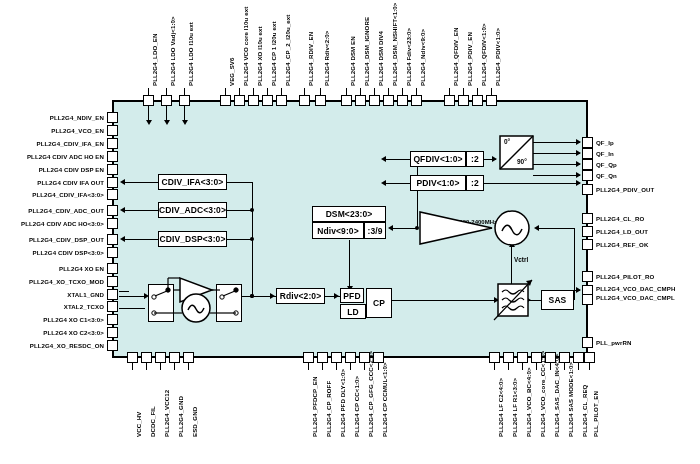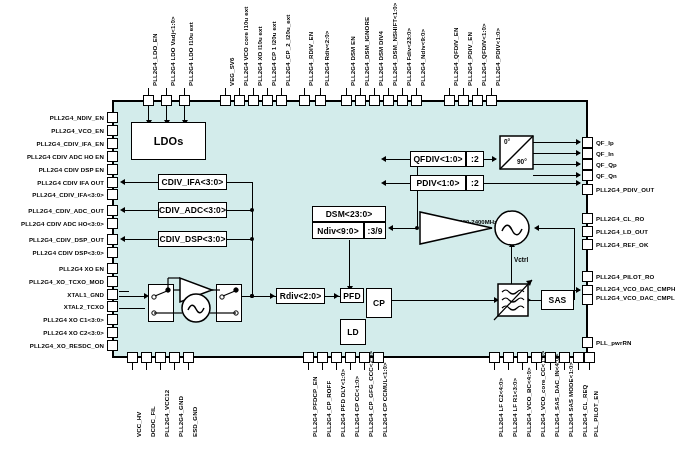--- a/index.html
+++ b/index.html
@@ -352,34 +352,33 @@
   <div class="w wh" style="left:533px;top:153px;width:47px"></div>
   <div class="arrow-r" style="left:576px;top:150px"></div>
   <div class="w wh" style="left:533px;top:164px;width:47px"></div>
   <div class="arrow-r" style="left:576px;top:161px"></div>
   <div class="w wh" style="left:533px;top:175px;width:47px"></div>
   <div class="arrow-r" style="left:576px;top:172px"></div>
 
   <div class="w wh" style="left:568px;top:290px;width:12px"></div>
   <div class="arrow-r" style="left:576px;top:287px"></div>
 
-  <div class="blk big" style="left:131px;top:122px;width:75px;height:38px">LDOs</div>
 
   <div class="blk" style="left:158px;top:174px;width:69px;height:16px">CDIV_IFA&lt;3:0&gt;</div>
   <div class="blk" style="left:158px;top:202px;width:69px;height:16px">CDIV_ADC&lt;3:0&gt;</div>
   <div class="blk" style="left:158px;top:231px;width:69px;height:16px">CDIV_DSP&lt;3:0&gt;</div>
 
   <div class="blk" style="left:276px;top:288px;width:49px;height:16px">Rdiv&lt;2:0&gt;</div>
 
   <div class="blk" style="left:312px;top:206px;width:74px;height:16px">DSM&lt;23:0&gt;</div>
   <div class="blk" style="left:312px;top:222px;width:52px;height:17px">Ndiv&lt;9:0&gt;</div>
   <div class="blk" style="left:364px;top:222px;width:22px;height:17px">:3/9</div>
 
   <div class="blk" style="left:340px;top:288px;width:24px;height:15px">PFD</div>
-  <div class="blk" style="left:340px;top:319px;width:26px;height:26px">LD</div>
+  <div class="blk" style="left:340px;top:304px;width:26px;height:15px">LD</div>
   <div class="blk" style="left:366px;top:288px;width:26px;height:30px">CP</div>
 
   <svg style="left:0;top:0;width:700px;height:464px">
     <polygon points="420,212 420,244 492,228" fill="#fff" stroke="#000" stroke-width="1.5"></polygon>
 
     <circle cx="512" cy="228" r="17" fill="#fff" stroke="#000" stroke-width="1.5"></circle>
     <path d="M 502 231 q 5 -11 10 -1 q 5 10 10 -1" fill="none" stroke="#000" stroke-width="1.5"></path>
 
     <rect x="498" y="284" width="30" height="32" fill="#fff" stroke="#000" stroke-width="1.5"></rect>
     <path d="M 502 292 q 4 -4 7 0 q 4 4 8 0 q 4 -4 7 0" fill="none" stroke="#000" stroke-width="1.2"></path>

